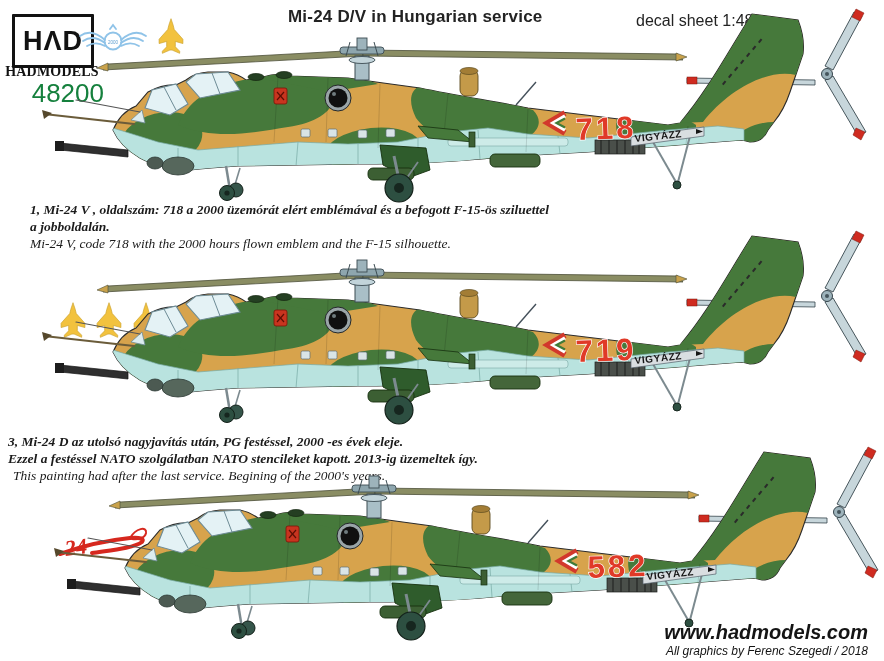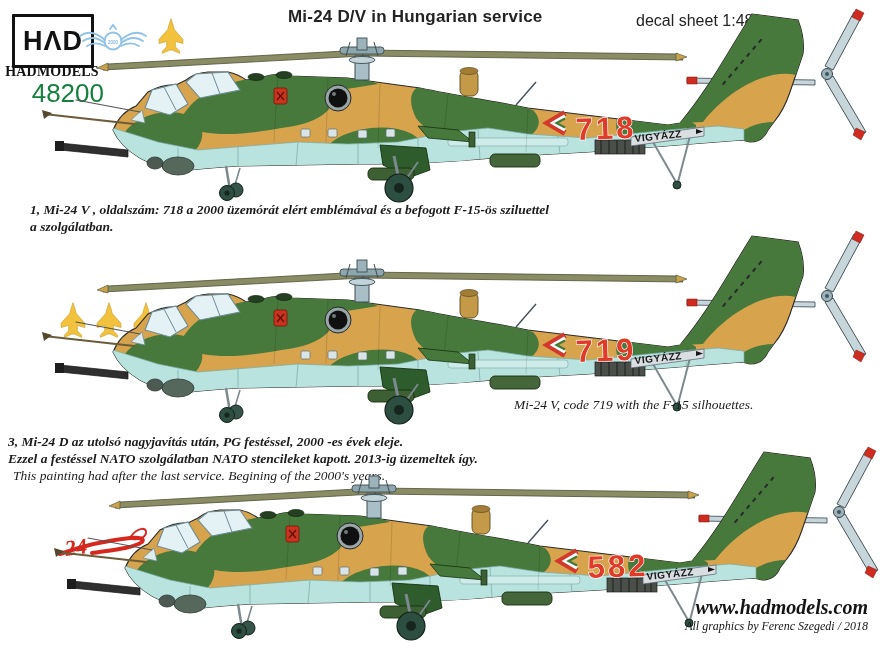--- a/index.html
+++ b/index.html
@@ -21,21 +21,21 @@
   .note{font-family:"Liberation Serif",serif;color:#1b1b1b;line-height:17px;font-size:13.5px;white-space:nowrap;}
   .note .hu{font-style:italic;font-weight:bold;}
   .note .en{font-style:italic;font-weight:normal;}
   #note-1{left:30px;top:201px;}
   #note-2{left:492px;top:396px;}
   #note-2 .en{padding-left:22px;}
   #note-3{left:8px;top:433px;}
   #note-3 .en{padding-left:5px;}
 
   
-  .footer{right:16px;text-align:right;font-family:Liberation Serif, serif;color:#141414;}
+  .footer{right:16px;text-align:right;font-family:Liberation Sans, sans-serif;color:#141414;margin-top:25px;}
   #site{top:596px;font-size:20px;font-weight:bold;font-style:italic;}
   #credit{top:619px;font-size:12px;font-style:italic;}
 
   .heli{position:absolute;width:850px;height:230px;}
   #heli-1{left:28px;top:5px;}
   #heli-2{left:28px;top:227px;}
   #heli-3{left:40px;top:443px;}
 
   .code-text{font-family:"Liberation Sans",sans-serif;font-weight:bold;font-size:31px;letter-spacing:3px;
              fill:#e03a28;stroke:#ffffff;stroke-width:1.3px;paint-order:stroke;}
@@ -266,21 +266,22 @@
 </svg>
 
 <svg id="heli-1" class="heli" viewBox="0 -25 850 230">
   <use href="#heli-art"></use>
   <text x="548" y="110" class="code-text" transform="rotate(-2 548 110)">718</text>
   <text x="607" y="112" class="stencil-text" transform="rotate(-6 607 112)">VIGYÁZZ</text>
 </svg>
 
 <div id="note-1" class="abs note">
   <div class="hu">1, Mi-24 V , oldalszám: 718  a 2000 üzemórát elért emblémával és a befogott F-15-ös sziluettel</div>
-  <div class="hu">a szolgálatban.</div>
+  <div class="hu">a jobboldalán.</div>
+  <div class="en">Mi-24 V, code 718 with the 2000 hours flown emblem and the F-15 silhouette.</div>
 </div>
 
 <div class="abs" style="left:60px;top:300px">
   <svg width="26" height="40" viewBox="0 0 24 34" style="margin-right:6px">
     <path d="M12,1 L14,7 L15,11 L23,20 L23,24 L16,22 L16,27 L20,31 L20,33 L13,30 L11,30 L4,33 L4,31 L8,27 L8,22 L1,24 L1,20 L9,11 L10,7 Z" fill="#f2c23e" stroke="#caa12c" stroke-width="0.6"></path>
   </svg>
   <svg width="26" height="40" viewBox="0 0 24 34" style="margin-right:6px">
     <path d="M12,1 L14,7 L15,11 L23,20 L23,24 L16,22 L16,27 L20,31 L20,33 L13,30 L11,30 L4,33 L4,31 L8,27 L8,22 L1,24 L1,20 L9,11 L10,7 Z" fill="#f2c23e" stroke="#caa12c" stroke-width="0.6"></path>
   </svg>
   <svg width="26" height="40" viewBox="0 0 24 34">
@@ -288,21 +289,20 @@
   </svg>
 </div>
 
 <svg id="heli-2" class="heli" viewBox="0 -25 850 230">
   <use href="#heli-art"></use>
   <text x="548" y="110" class="code-text" transform="rotate(-2 548 110)">719</text>
   <text x="607" y="112" class="stencil-text" transform="rotate(-6 607 112)">VIGYÁZZ</text>
 </svg>
 
 <div id="note-2" class="abs note">
-  <div class="en">Mi-24 V, code 719 with the F-15 silhouettes.</div>
 </div>
 
 <div id="note-3" class="abs note">
   <div class="hu">3, Mi-24 D az utolsó nagyjavítás után, PG festéssel, 2000 -es évek eleje.</div>
   <div class="hu">Ezzel a festéssel NATO szolgálatban NATO stencileket kapott. 2013-ig üzemeltek így.</div>
   <div class="en">This painting had after the last service. Begining of the 2000's years.</div>
 </div>
 
 <svg class="abs" style="left:52px;top:520px" width="100" height="48" viewBox="0 0 100 48">
   <path d="M8,34 C30,26 58,20 78,18 C88,17 93,19 90,22 C82,28 60,30 40,33" fill="none" stroke="#d6281e" stroke-width="4" stroke-linecap="round"></path>

